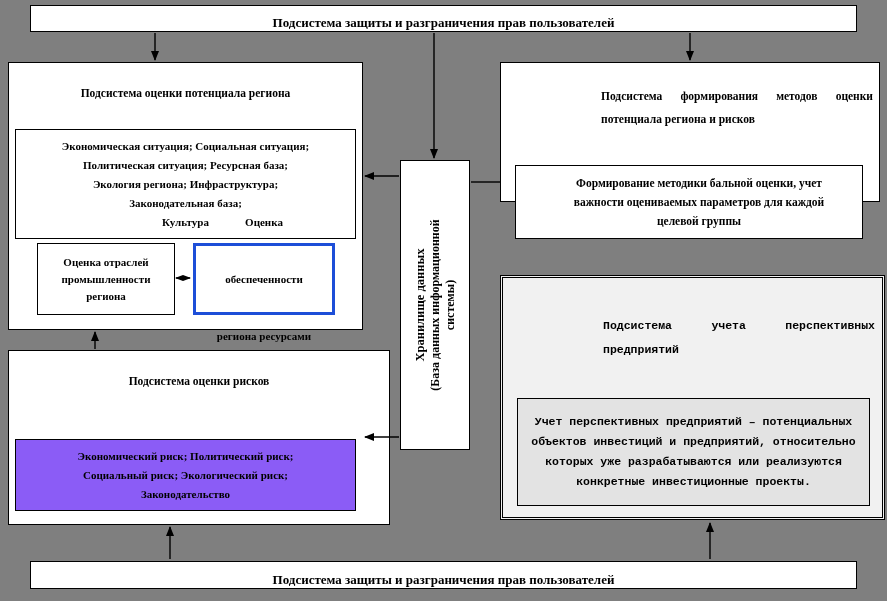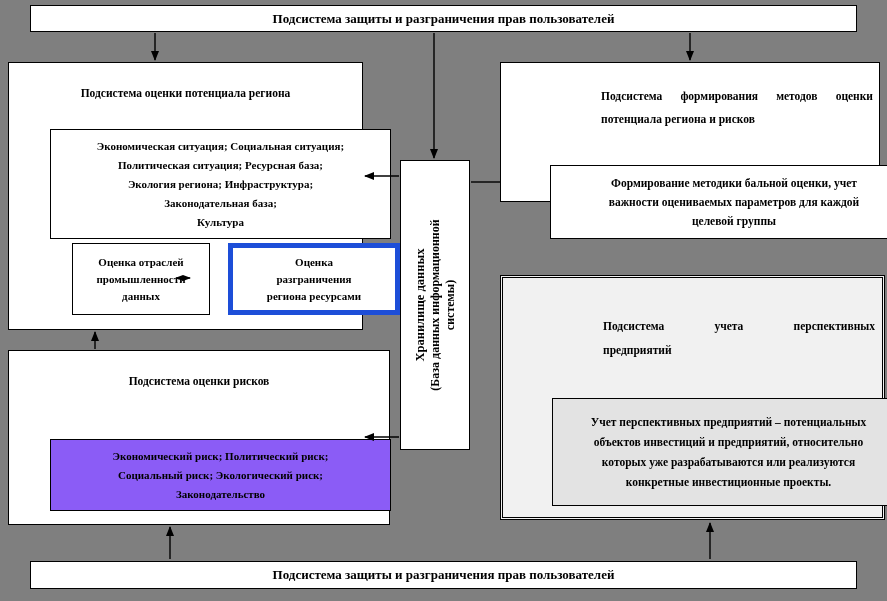--- a/index.html
+++ b/index.html
@@ -1,23 +1,23 @@
 <!DOCTYPE html>
 <html><head>
 <meta charset="utf-8">
 <style>
   html,body{margin:0;padding:0;background:#7f7f7f;}
   body{font-family:"Liberation Serif","DejaVu Serif",serif;font-weight:bold;color:#000;}
   #canvas{position:relative;width:887px;height:601px;background:#7f7f7f;overflow:hidden;}
   .box{position:absolute;background:#fff;border:1px solid #000;box-sizing:border-box;}
-  .bar{display:flex;align-items:center;justify-content:center;font-size:13px;}
+  .bar{display:flex;align-items:flex-end;justify-content:center;font-size:13px;}
   .abs{position:absolute;box-sizing:border-box;}
   .ctr{text-align:center;}
   .sm{font-size:11px;line-height:19px;}
-  .flexc{display:flex;flex-direction:column;align-items:center;justify-content:center;margin-left:35px;}
+  .flexc{display:flex;flex-direction:column;align-items:center;justify-content:center;}
   .subbox{font-size:11px;line-height:17px;}
   .jfirst{text-align:justify;text-align-last:justify;}
   #enterprises{background:#f1f1f1;border:3px double #000;}
   #enterprises-inner{background:#e3e3e3;}
   #storage .rot{position:absolute;left:50%;top:50%;width:288px;height:66px;
     transform:translate(-50%,-50%) rotate(-90deg);
     display:flex;flex-direction:column;align-items:center;justify-content:center;
     text-align:center;line-height:15px;}
   #storage .l1{font-size:12.5px;}
   #storage .l2{font-size:12px;max-width:200px;}
@@ -39,25 +39,25 @@
     <div class="abs ctr sm flexc" style="left:6px;top:66px;width:341px;height:110px;border:1px solid #000;background:#fff;">
       <div>Экономическая ситуация; Социальная ситуация;</div>
       <div>Политическая ситуация; Ресурсная база;</div>
       <div>Экология региона; Инфраструктура;</div>
       <div>Законодательная база;</div>
       <div>Культура</div>
     </div>
     <div class="abs ctr subbox flexc" style="left:28px;top:180px;width:138px;height:72px;border:1px solid #000;background:#fff;font-family:Liberation Serif, serif;">
       <div>Оценка отраслей</div>
       <div>промышленности</div>
-      <div>данных</div>
+      <div>региона</div>
     </div>
-    <div class="abs ctr subbox flexc" style="left:184px;top:180px;width:172px;height:72px;border:5px solid #1d4ed8;background:#fff;">
+    <div class="abs ctr subbox flexc" style="left:184px;top:180px;width:142px;height:72px;border:3px solid #1d4ed8;background:#fff;gap:40px;">
       <div>Оценка</div>
-      <div>разграничения</div>
+      <div>обеспеченности</div>
       <div>региона ресурсами</div>
     </div>
   </div>
 
   <div class="box" style="left:8px;top:350px;width:382px;height:175px;">
     <div class="abs ctr" style="left:0;top:24px;width:100%;font-size:11.5px;">Подсистема оценки рисков</div>
     <div class="abs ctr sm flexc" style="left:6px;top:88px;width:341px;height:72px;border:1px solid #000;background:#8b5cf6;">
       <div>Экономический риск; Политический риск;</div>
       <div>Социальный риск; Экологический риск;</div>
       <div>Законодательство</div>
@@ -76,21 +76,21 @@
       <div class="jfirst">Подсистема формирования методов оценки</div>
       <div>потенциала региона и рисков</div>
     </div>
     <div class="abs ctr flexc" style="left:14px;top:102px;width:348px;height:74px;border:1px solid #000;background:#fff;font-size:11.5px;line-height:19px;padding-left:20px;">
       <div>Формирование методики бальной оценки, учет</div>
       <div>важности оцениваемых параметров для каждой</div>
       <div>целевой группы</div>
     </div>
   </div>
 
-  <div class="abs" id="enterprises" style="left:500px;top:275px;width:385px;height:245px;">
+  <div class="abs" id="enterprises" style="left:500px;top:275px;width:385px;height:245px;font-family:Liberation Mono, monospace;">
     <div class="abs" style="left:100px;top:36px;width:272px;font-size:11.5px;line-height:24px;">
       <div class="jfirst">Подсистема учета перспективных</div>
       <div>предприятий</div>
     </div>
     <div class="abs ctr flexc" id="enterprises-inner" style="left:14px;top:120px;width:353px;height:108px;border:1px solid #000;font-size:11.5px;line-height:20px;">
       <div>Учет перспективных предприятий – потенциальных</div>
       <div>объектов инвестиций и предприятий, относительно</div>
       <div>которых уже разрабатываются или реализуются</div>
       <div>конкретные инвестиционные проекты.</div>
     </div>

